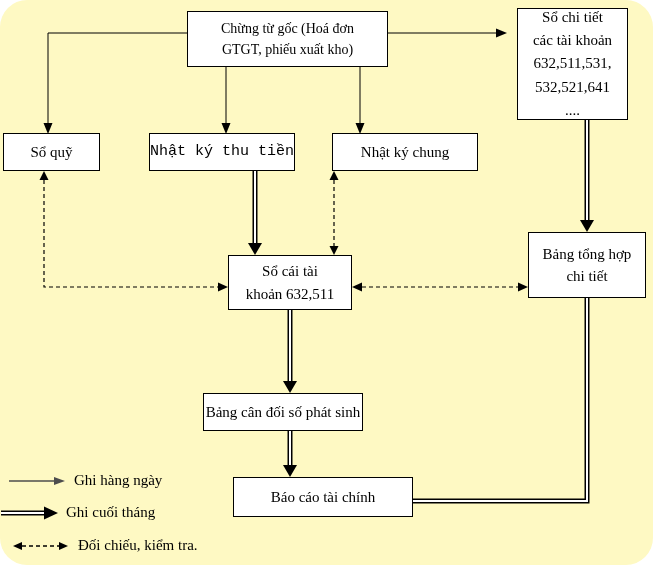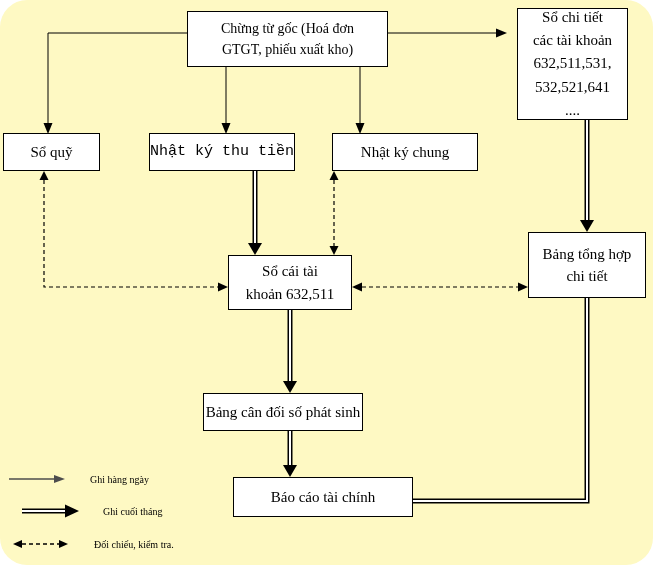--- a/index.html
+++ b/index.html
@@ -9,21 +9,21 @@
   }
   .connector-layer{position:absolute;left:0;top:0;width:653px;height:565px;z-index:0;}
   .node{
     position:absolute;box-sizing:border-box;border:1px solid #000;background:#fff;
     display:flex;flex-direction:column;align-items:center;justify-content:center;
     text-align:center;font-size:15px;line-height:1.5;z-index:1;
   }
   .node span{display:block;white-space:nowrap;}
   .legend-row{position:absolute;display:flex;align-items:center;z-index:1;}
   .legend-row .glyph{flex:0 0 auto;}
-  .legend-label{margin-left:24px;font-size:10px;white-space:nowrap;}
+  .legend-label{margin-left:8px;font-size:15px;white-space:nowrap;}
   .s{stroke:#000;stroke-width:1;fill:none;}
   .d-black{stroke:#000;stroke-width:5;fill:none;}
   .d-white{stroke:#fff;stroke-width:2;fill:none;}
   .dash{stroke:#000;stroke-width:1.2;fill:none;stroke-dasharray:4 3;}
   .head{fill:#000;stroke:none;}
 </style>
 </head>
 <body>
 
 <div class="canvas">
@@ -134,21 +134,21 @@
   </div>
 
   <div class="legend-row" style="left:8px;top:472px;">
     <svg class="glyph" width="58" height="14" viewBox="0 0 58 14">
       <line x1="1" y1="7" x2="46" y2="7" stroke="#4d4d4d" stroke-width="1.4"></line>
       <polygon points="57,7 46,3 46,11" fill="#4d4d4d"></polygon>
     </svg>
     <span class="legend-label">Ghi hàng ngày</span>
   </div>
 
-  <div class="legend-row" style="left:21px;top:504px;">
+  <div class="legend-row" style="left:0;top:504px;">
     <svg class="glyph" width="58" height="14" viewBox="0 0 58 14">
       <line x1="1" y1="7" x2="45" y2="7" stroke="#000" stroke-width="5"></line>
       <line x1="1" y1="7" x2="45" y2="7" stroke="#fff" stroke-width="2"></line>
       <polygon points="58,7 44,0.5 44,13.5" fill="#000"></polygon>
     </svg>
     <span class="legend-label">Ghi cuối tháng</span>
   </div>
 
   <div class="legend-row" style="left:12px;top:537px;font-family:Liberation Serif, serif;">
     <svg class="glyph" width="58" height="14" viewBox="0 0 58 14">

